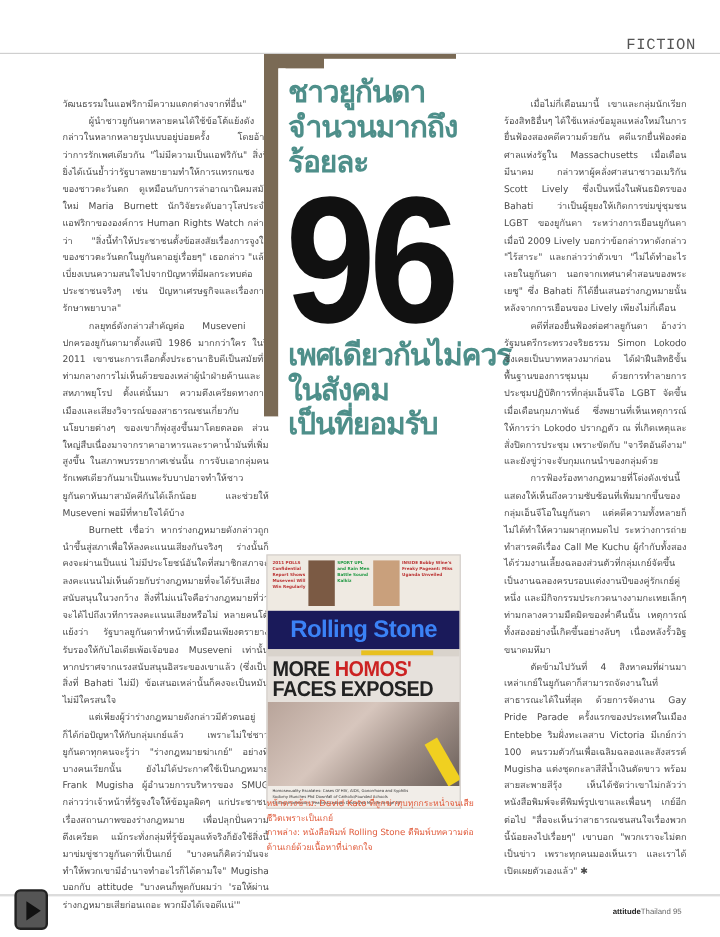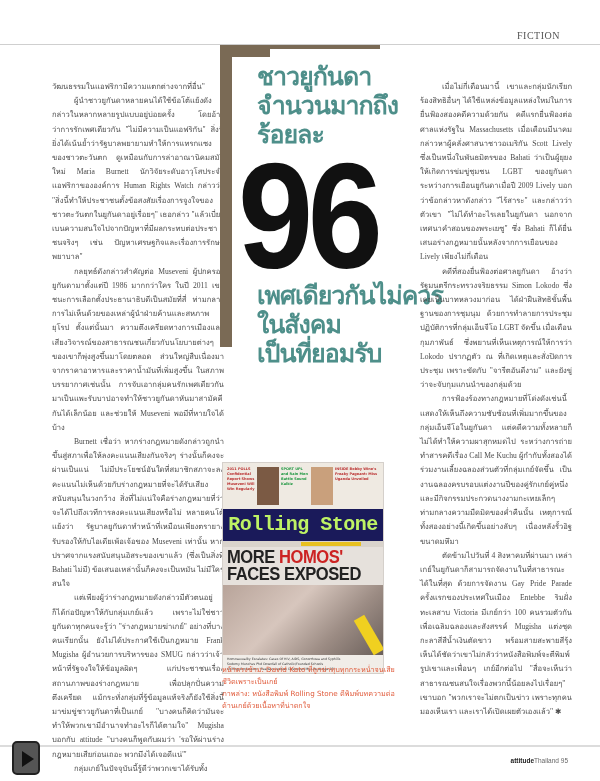--- a/index.html
+++ b/index.html
@@ -1,51 +1,51 @@
 <!DOCTYPE html>
 <html><head>
   <meta charset="utf-8">
   <style>
     * { box-sizing: border-box; margin: 0; padding: 0; }
     html, body { width: 600px; height: 781px; background: #ffffff; overflow: hidden; }
     body { position: relative; font-family: "DejaVu Sans", sans-serif; color: #3a3a3a; }
 
     .section-label {
-      position: absolute; top: 30px; right: 40px;
-      font-family: Liberation Serif, serif; font-size: 10px; letter-spacing: 0.5px;
+      position: absolute; top: 30px; right: 20px;
+      font-family: Liberation Mono, monospace; font-size: 13px; letter-spacing: 0.5px;
       color: #555;
     }
     .top-rule { position: absolute; top: 44px; left: 0; width: 600px; height: 1px; background: #cfcfcf; }
 
-    .col { position: absolute; font-size: 7.6px; line-height: 14.2px; color: #4a4a4a; text-align: justify; font-family: Liberation Serif, serif; }
+    .col { position: absolute; font-size: 7.6px; line-height: 14.2px; color: #4a4a4a; text-align: justify; }
     .col p { margin: 0; }
     .col p.indent { text-indent: 22px; }
     .col-left { left: 52px; top: 80px; width: 172px; }
     .col-right { left: 420px; top: 80px; width: 152px; }
 
     
     .frame-top { position: absolute; left: 220px; top: 45px; width: 160px; height: 4px; background: #7a6a55; }
     .frame-corner { position: absolute; left: 220px; top: 45px; width: 50px; height: 12px; background: #7a6a55; }
     .frame-left { position: absolute; left: 220px; top: 45px; width: 12px; height: 302px; background: #7a6a55; }
     .frame-inner { position: absolute; left: 232px; top: 57px; width: 6px; height: 290px; background: #ffffff; }
 
     .pull-quote { position: absolute; left: 240px; top: 62px; width: 175px; }
-    .pq-line { font-family: "DejaVu Sans", sans-serif; font-weight: bold; color: #4e8f8a; font-size: 25px; line-height: 29px; letter-spacing: -1px; white-space: nowrap; margin-left: 17px; }
+    .pq-line { font-family: "DejaVu Sans", sans-serif; font-weight: bold; color: #4e8f8a; font-size: 25px; line-height: 29px; letter-spacing: -1px; white-space: nowrap; }
     .pq-number { font-family: "Liberation Sans", sans-serif; font-weight: bold; color: #111; font-size: 150px; line-height: 130px; letter-spacing: -6px; margin: 2px 0 0 -2px; transform: scaleX(0.9); transform-origin: left; }
 
     
     .mag { position: absolute; left: 222px; top: 462px; width: 162px; height: 212px; background: #e6e1dc; border: 1px solid #d5d0cb; overflow: hidden; }
     .mag-top { position: absolute; left: 0; top: 0; width: 100%; height: 46px; background: #efeae2; }
     .mag-top .blk { position: absolute; top: 4px; height: 38px; }
     .mag-top .t1 { left: 4px; width: 28px; font-size: 3.5px; color: #b33; font-weight: bold; line-height: 5px; }
     .mag-top .p1 { left: 34px; width: 22px; background: #7b5a44; }
     .mag-top .t2 { left: 58px; width: 28px; font-size: 3.5px; color: #294; font-weight: bold; line-height: 5px; }
     .mag-top .p2 { left: 88px; width: 22px; background: #c9a07c; }
     .mag-top .t3 { left: 112px; width: 46px; font-size: 3.5px; color: #b33; font-weight: bold; line-height: 5px; }
-    .mag-masthead { position: absolute; left: 0; top: 46px; width: 100%; height: 32px; background: #1a1a5a; color: #bef264; font-family: Liberation Mono, monospace; font-weight: bold; font-size: 20px; line-height: 32px; text-align: center; letter-spacing: -0.5px; }
+    .mag-masthead { position: absolute; left: 0; top: 46px; width: 100%; height: 32px; background: #1a1a5a; color: #3b82f6; font-family: Liberation Sans, sans-serif; font-weight: bold; font-size: 20px; line-height: 32px; text-align: center; letter-spacing: -0.5px; }
     .mag-strip { position: absolute; left: 0; top: 78px; width: 100%; height: 6px; background: #d9d3cc; }
     .mag-strip span { position: absolute; left: 78px; top: 1px; width: 60px; height: 4px; background: #e8c020; }
     .mag-headline { position: absolute; left: 4px; top: 86px; width: 155px; font-family: "Liberation Sans", sans-serif; font-weight: bold; font-size: 18px; line-height: 17px; color: #222; letter-spacing: -0.5px; transform: scaleX(0.92); transform-origin: left; }
     .mag-headline .red { color: #c22; }
     .mag-photo { position: absolute; left: 0; top: 122px; width: 100%; height: 70px; background: linear-gradient(135deg, #b8a49a 0%, #d7c6bd 40%, #9c8c84 70%, #6a5f5a 100%); }
     .mag-photo .sash { position: absolute; right: 8px; top: 30px; width: 12px; height: 40px; background: #f0d020; transform: rotate(-30deg); }
     .mag-foot { position: absolute; left: 0; top: 192px; width: 100%; height: 20px; background: #f1ede8; font-size: 3.2px; line-height: 5px; color: #333; padding: 2px 4px; }
 
     .caption { position: absolute; left: 222px; top: 664px; width: 178px; font-size: 7.2px; line-height: 12px; color: #e05a3a; }
 
@@ -60,21 +60,20 @@
 
 <div class="section-label">FICTION</div>
 <div class="top-rule"></div>
 
 <div class="col col-left">
   <p>วัฒนธรรมในแอฟริกามีความแตกต่างจากที่อื่น"</p>
   <p class="indent">ผู้นำชาวยูกันดาหลายคนได้ใช้ข้อโต้แย้งดังกล่าวในหลากหลายรูปแบบอยู่บ่อยครั้ง โดยอ้างว่าการรักเพศเดียวกัน "ไม่มีความเป็นแอฟริกัน" สิ่งนี้ยิ่งได้เน้นย้ำว่ารัฐบาลพยายามทำให้การแทรกแซงของชาวตะวันตก ดูเหมือนกับการล่าอาณานิคมสมัยใหม่ Maria Burnett นักวิจัยระดับอาวุโสประจำแอฟริกาขององค์การ Human Rights Watch กล่าวว่า "สิ่งนี้ทำให้ประชาชนตั้งข้อสงสัยเรื่องการจูงใจของชาวตะวันตกในยูกันดาอยู่เรื่อยๆ" เธอกล่าว "แล้วเบี่ยงเบนความสนใจไปจากปัญหาที่มีผลกระทบต่อประชาชนจริงๆ เช่น ปัญหาเศรษฐกิจและเรื่องการรักษาพยาบาล"</p>
   <p class="indent">กลยุทธ์ดังกล่าวสำคัญต่อ Museveni ผู้ปกครองยูกันดามาตั้งแต่ปี 1986 มากกว่าใคร ในปี 2011 เขาชนะการเลือกตั้งประธานาธิบดีเป็นสมัยที่สี่ ท่ามกลางการไม่เห็นด้วยของเหล่าผู้นำฝ่ายค้านและสหภาพยุโรป ตั้งแต่นั้นมา ความตึงเครียดทางการเมืองและเสียงวิจารณ์ของสาธารณชนเกี่ยวกับนโยบายต่างๆ ของเขาก็พุ่งสูงขึ้นมาโดยตลอด ส่วนใหญ่สืบเนื่องมาจากราคาอาหารและราคาน้ำมันที่เพิ่มสูงขึ้น ในสภาพบรรยากาศเช่นนั้น การจับเอากลุ่มคนรักเพศเดียวกันมาเป็นแพะรับบาปอาจทำให้ชาวยูกันดาหันมาสามัคคีกันได้เล็กน้อย และช่วยให้ Museveni พอมีที่หายใจได้บ้าง</p>
   <p class="indent">Burnett เชื่อว่า หากร่างกฎหมายดังกล่าวถูกนำขึ้นสู่สภาเพื่อให้ลงคะแนนเสียงกันจริงๆ ร่างนั้นก็คงจะผ่านเป็นแน่ ไม่มีประโยชน์อันใดที่สมาชิกสภาจะลงคะแนนไม่เห็นด้วยกับร่างกฎหมายที่จะได้รับเสียงสนับสนุนในวงกว้าง สิ่งที่ไม่แน่ใจคือร่างกฎหมายที่ว่าจะได้ไปถึงเวทีการลงคะแนนเสียงหรือไม่ หลายคนโต้แย้งว่า รัฐบาลยูกันดาทำหน้าที่เหมือนเพียงตรายางรับรองให้กับไอเดียเพ้อเจ้อของ Museveni เท่านั้น หากปราศจากแรงสนับสนุนอิสระของเขาแล้ว (ซึ่งเป็นสิ่งที่ Bahati ไม่มี) ข้อเสนอเหล่านั้นก็คงจะเป็นหมัน ไม่มีใครสนใจ</p>
   <p class="indent">แต่เพียงผู้ว่าร่างกฎหมายดังกล่าวมีตัวตนอยู่ก็ได้ก่อปัญหาให้กับกลุ่มเกย์แล้ว เพราะไม่ใช่ชาวยูกันดาทุกคนจะรู้ว่า "ร่างกฎหมายฆ่าเกย์" อย่างที่บางคนเรียกนั้น ยังไม่ได้ประกาศใช้เป็นกฎหมาย Frank Mugisha ผู้อำนวยการบริหารของ SMUG กล่าวว่าเจ้าหน้าที่รัฐจงใจให้ข้อมูลผิดๆ แก่ประชาชนเรื่องสถานภาพของร่างกฎหมาย เพื่อปลุกปั่นความตึงเครียด แม้กระทั่งกลุ่มที่รู้ข้อมูลแท้จริงก็ยังใช้สิ่งนี้มาข่มขู่ชาวยูกันดาที่เป็นเกย์ "บางคนก็คิดว่ามันจะทำให้พวกเขามีอำนาจทำอะไรก็ได้ตามใจ" Mugisha บอกกับ attitude "บางคนก็พูดกับผมว่า 'รอให้ผ่านร่างกฎหมายเสียก่อนเถอะ พวกมึงได้เจอดีแน่'"</p>
-  <p class="indent">กลุ่มเกย์ในปัจจุบันนี้รู้ดีว่าพวกเขาได้รับทั้ง</p>
 </div>
 
 <div class="frame-top"></div>
 <div class="frame-corner"></div>
 <div class="frame-left"></div>
 <div class="frame-inner"></div>
 
 <div class="pull-quote">
   <div class="pq-line">ชาวยูกันดา</div>
   <div class="pq-line">จำนวนมากถึง</div>

